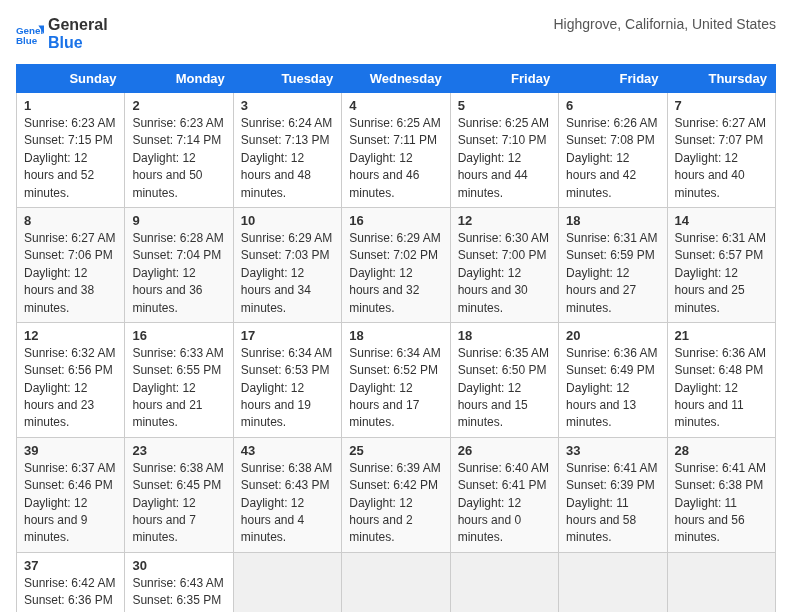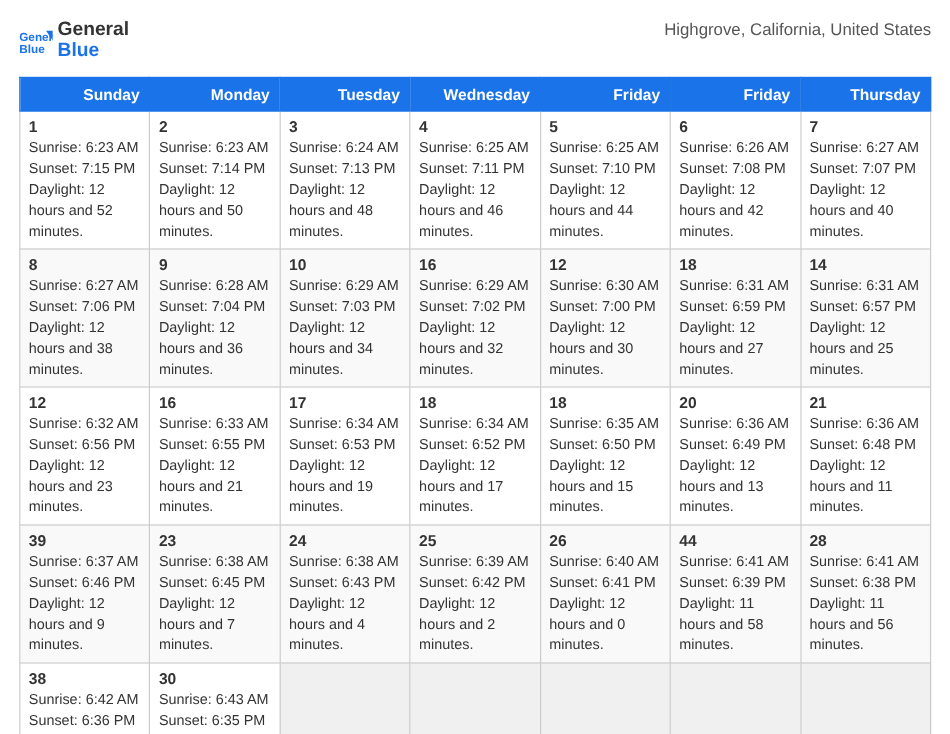--- a/index.html
+++ b/index.html
@@ -204,43 +204,43 @@
       <tr>
         <td>
           <span class="day-num">39</span>
           <div class="day-info">Sunrise: 6:37 AM<br>Sunset: 6:46 PM<br>Daylight: 12 hours and 9 minutes.</div>
         </td>
         <td>
           <span class="day-num">23</span>
           <div class="day-info">Sunrise: 6:38 AM<br>Sunset: 6:45 PM<br>Daylight: 12 hours and 7 minutes.</div>
         </td>
         <td>
-          <span class="day-num">24</span>
+          <span class="day-num">43</span>
           <div class="day-info">Sunrise: 6:38 AM<br>Sunset: 6:43 PM<br>Daylight: 12 hours and 4 minutes.</div>
         </td>
         <td>
           <span class="day-num">25</span>
           <div class="day-info">Sunrise: 6:39 AM<br>Sunset: 6:42 PM<br>Daylight: 12 hours and 2 minutes.</div>
         </td>
         <td>
           <span class="day-num">26</span>
           <div class="day-info">Sunrise: 6:40 AM<br>Sunset: 6:41 PM<br>Daylight: 12 hours and 0 minutes.</div>
         </td>
         <td>
-          <span class="day-num">44</span>
+          <span class="day-num">33</span>
           <div class="day-info">Sunrise: 6:41 AM<br>Sunset: 6:39 PM<br>Daylight: 11 hours and 58 minutes.</div>
         </td>
         <td>
           <span class="day-num">28</span>
           <div class="day-info">Sunrise: 6:41 AM<br>Sunset: 6:38 PM<br>Daylight: 11 hours and 56 minutes.</div>
         </td>
       </tr>
       <tr>
         <td>
-          <span class="day-num">38</span>
+          <span class="day-num">37</span>
           <div class="day-info">Sunrise: 6:42 AM<br>Sunset: 6:36 PM<br>Daylight: 11 hours and 54 minutes.</div>
         </td>
         <td>
           <span class="day-num">30</span>
           <div class="day-info">Sunrise: 6:43 AM<br>Sunset: 6:35 PM<br>Daylight: 11 hours and 52 minutes.</div>
         </td>
         <td class="empty-cell"></td>
         <td class="empty-cell"></td>
         <td class="empty-cell"></td>
         <td class="empty-cell"></td>

